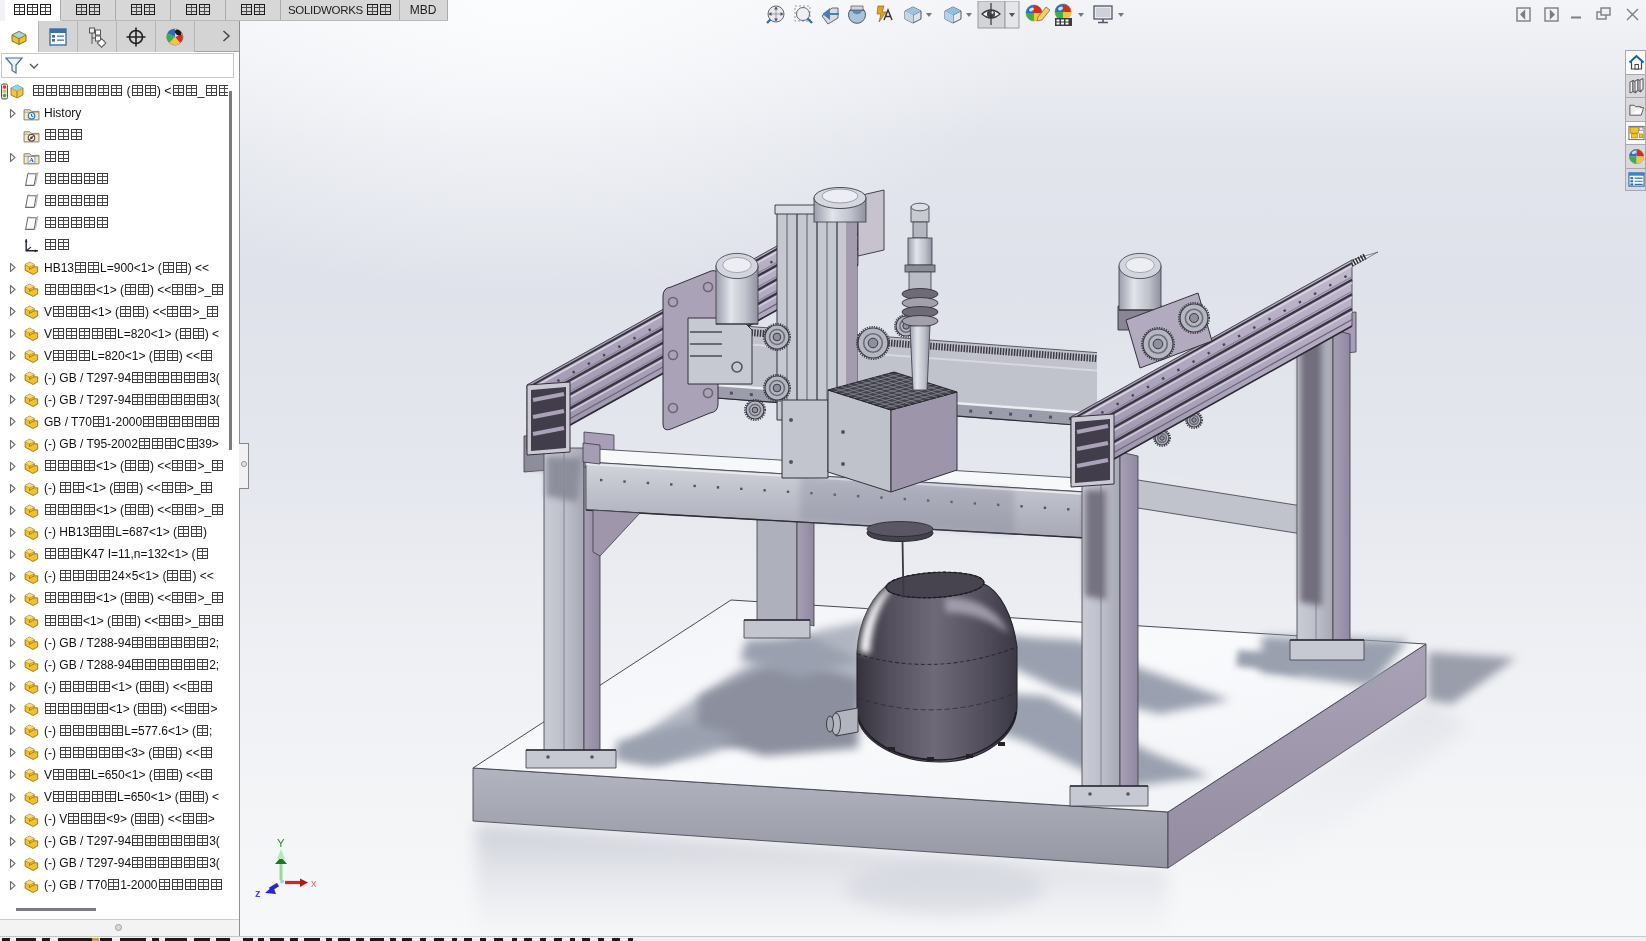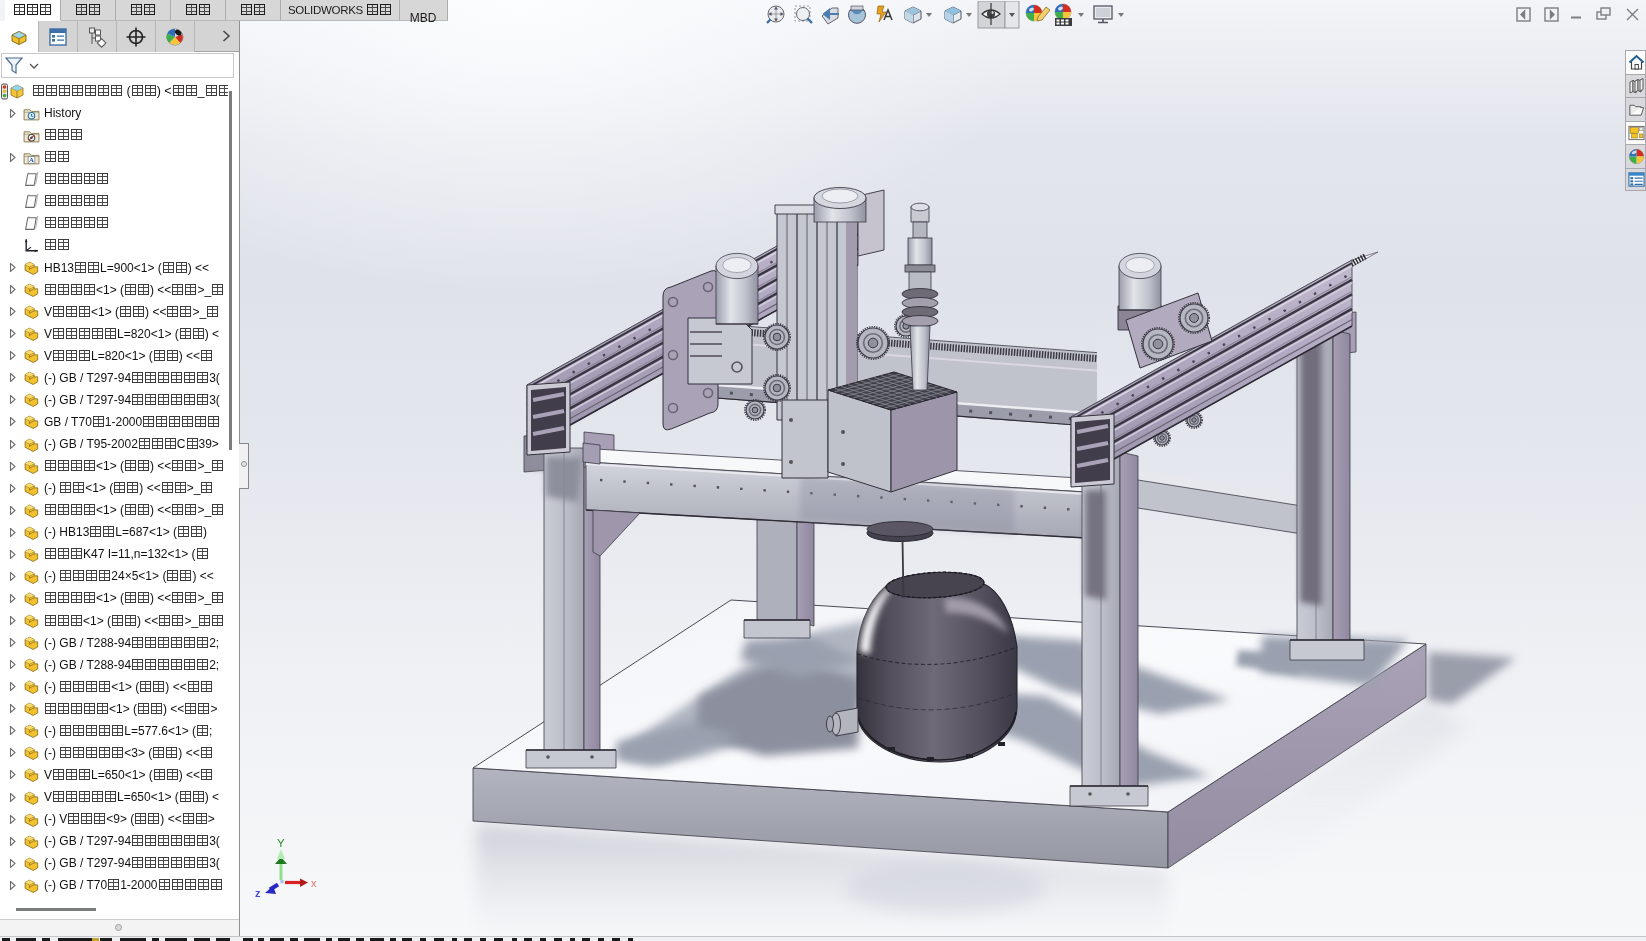--- a/index.html
+++ b/index.html
@@ -452,21 +452,21 @@
 <path d="M113 5 L124 16 M124 5 L113 16"></path>
 </g>
   </svg>
 <div class="tabs">
  <div class="tab active" style="padding:0 8px"><i class="cj"></i><i class="cj"></i><i class="cj"></i></div>
  <div class="tab"><i class="cj"></i><i class="cj"></i></div>
  <div class="tab"><i class="cj"></i><i class="cj"></i></div>
  <div class="tab"><i class="cj"></i><i class="cj"></i></div>
  <div class="tab"><i class="cj"></i><i class="cj"></i></div>
  <div class="tab" style="font-size:11.5px;padding:0 7px;letter-spacing:-0.3px">SOLIDWORKS <i class="cj"></i><i class="cj"></i></div>
- <div class="tab" style="padding:8px 10px">MBD</div>
+ <div class="tab" style="padding:0 10px">MBD</div>
 </div>
 <div class="panel">
  <div class="ptabs">
       <div class="ptab active">
         <svg width="22" height="22" viewBox="0 0 22 22">
           <path d="M4 9 L11 5.5 L18 9 L18 15 L11 18.5 L4 15 Z" fill="#f2c12e" stroke="#8a6d1d"></path>
           <path d="M4 9 L11 12.5 L18 9 M11 12.5 L11 18.5" fill="none" stroke="#8a6d1d"></path>
           <path d="M4 9 L11 5.5 L18 9 L11 12.5 Z" fill="#9fd8ea" stroke="#8a6d1d" stroke-width="0.6"></path>
         </svg>
       </div>

